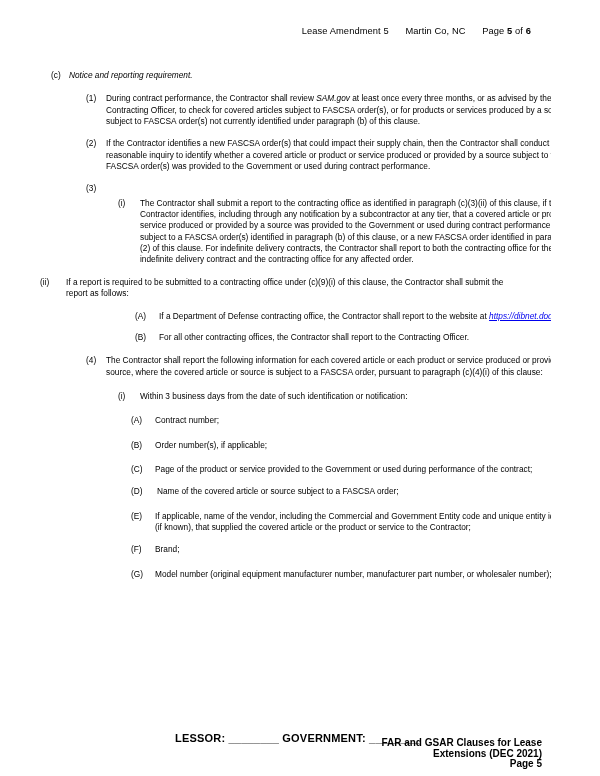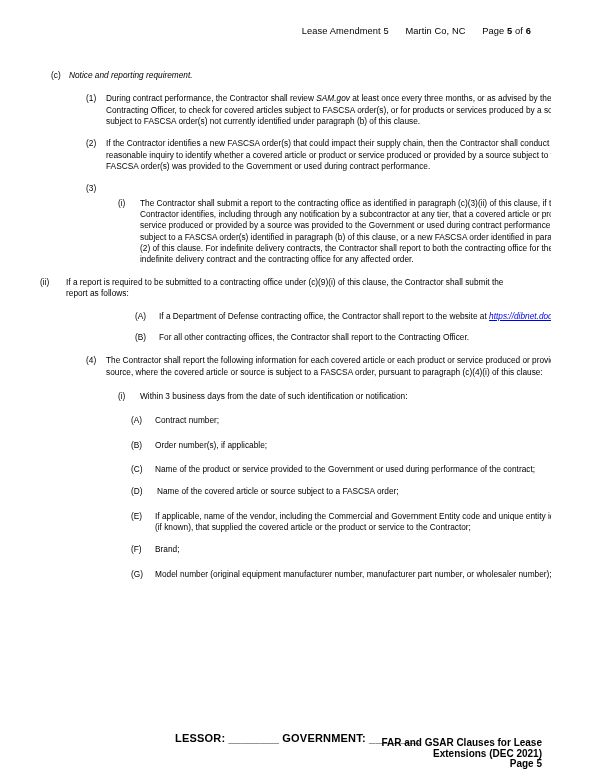--- a/index.html
+++ b/index.html
@@ -240,21 +240,21 @@
         <div class="row">
           <span class="mk mk-w24">(B)</span>
           <span class="tx">Order number(s), if applicable;</span>
         </div>
       </div>
       <div class="sp-13"></div>
 
       <div class="blk lvl-alp2">
         <div class="row">
           <span class="mk mk-w24">(C)</span>
-          <span class="tx">Name of the product or service provided to the Government or used during performance of the contract;</span>
+          <span class="tx">Page of the product or service provided to the Government or used during performance of the contract;</span>
         </div>
       </div>
       <div class="sp-11"></div>
 
       <div class="blk lvl-alp2">
         <div class="row">
           <span class="mk mk-w26">(D)</span>
           <span class="tx">Name of the covered article or source subject to a FASCSA order;</span>
         </div>
       </div>

